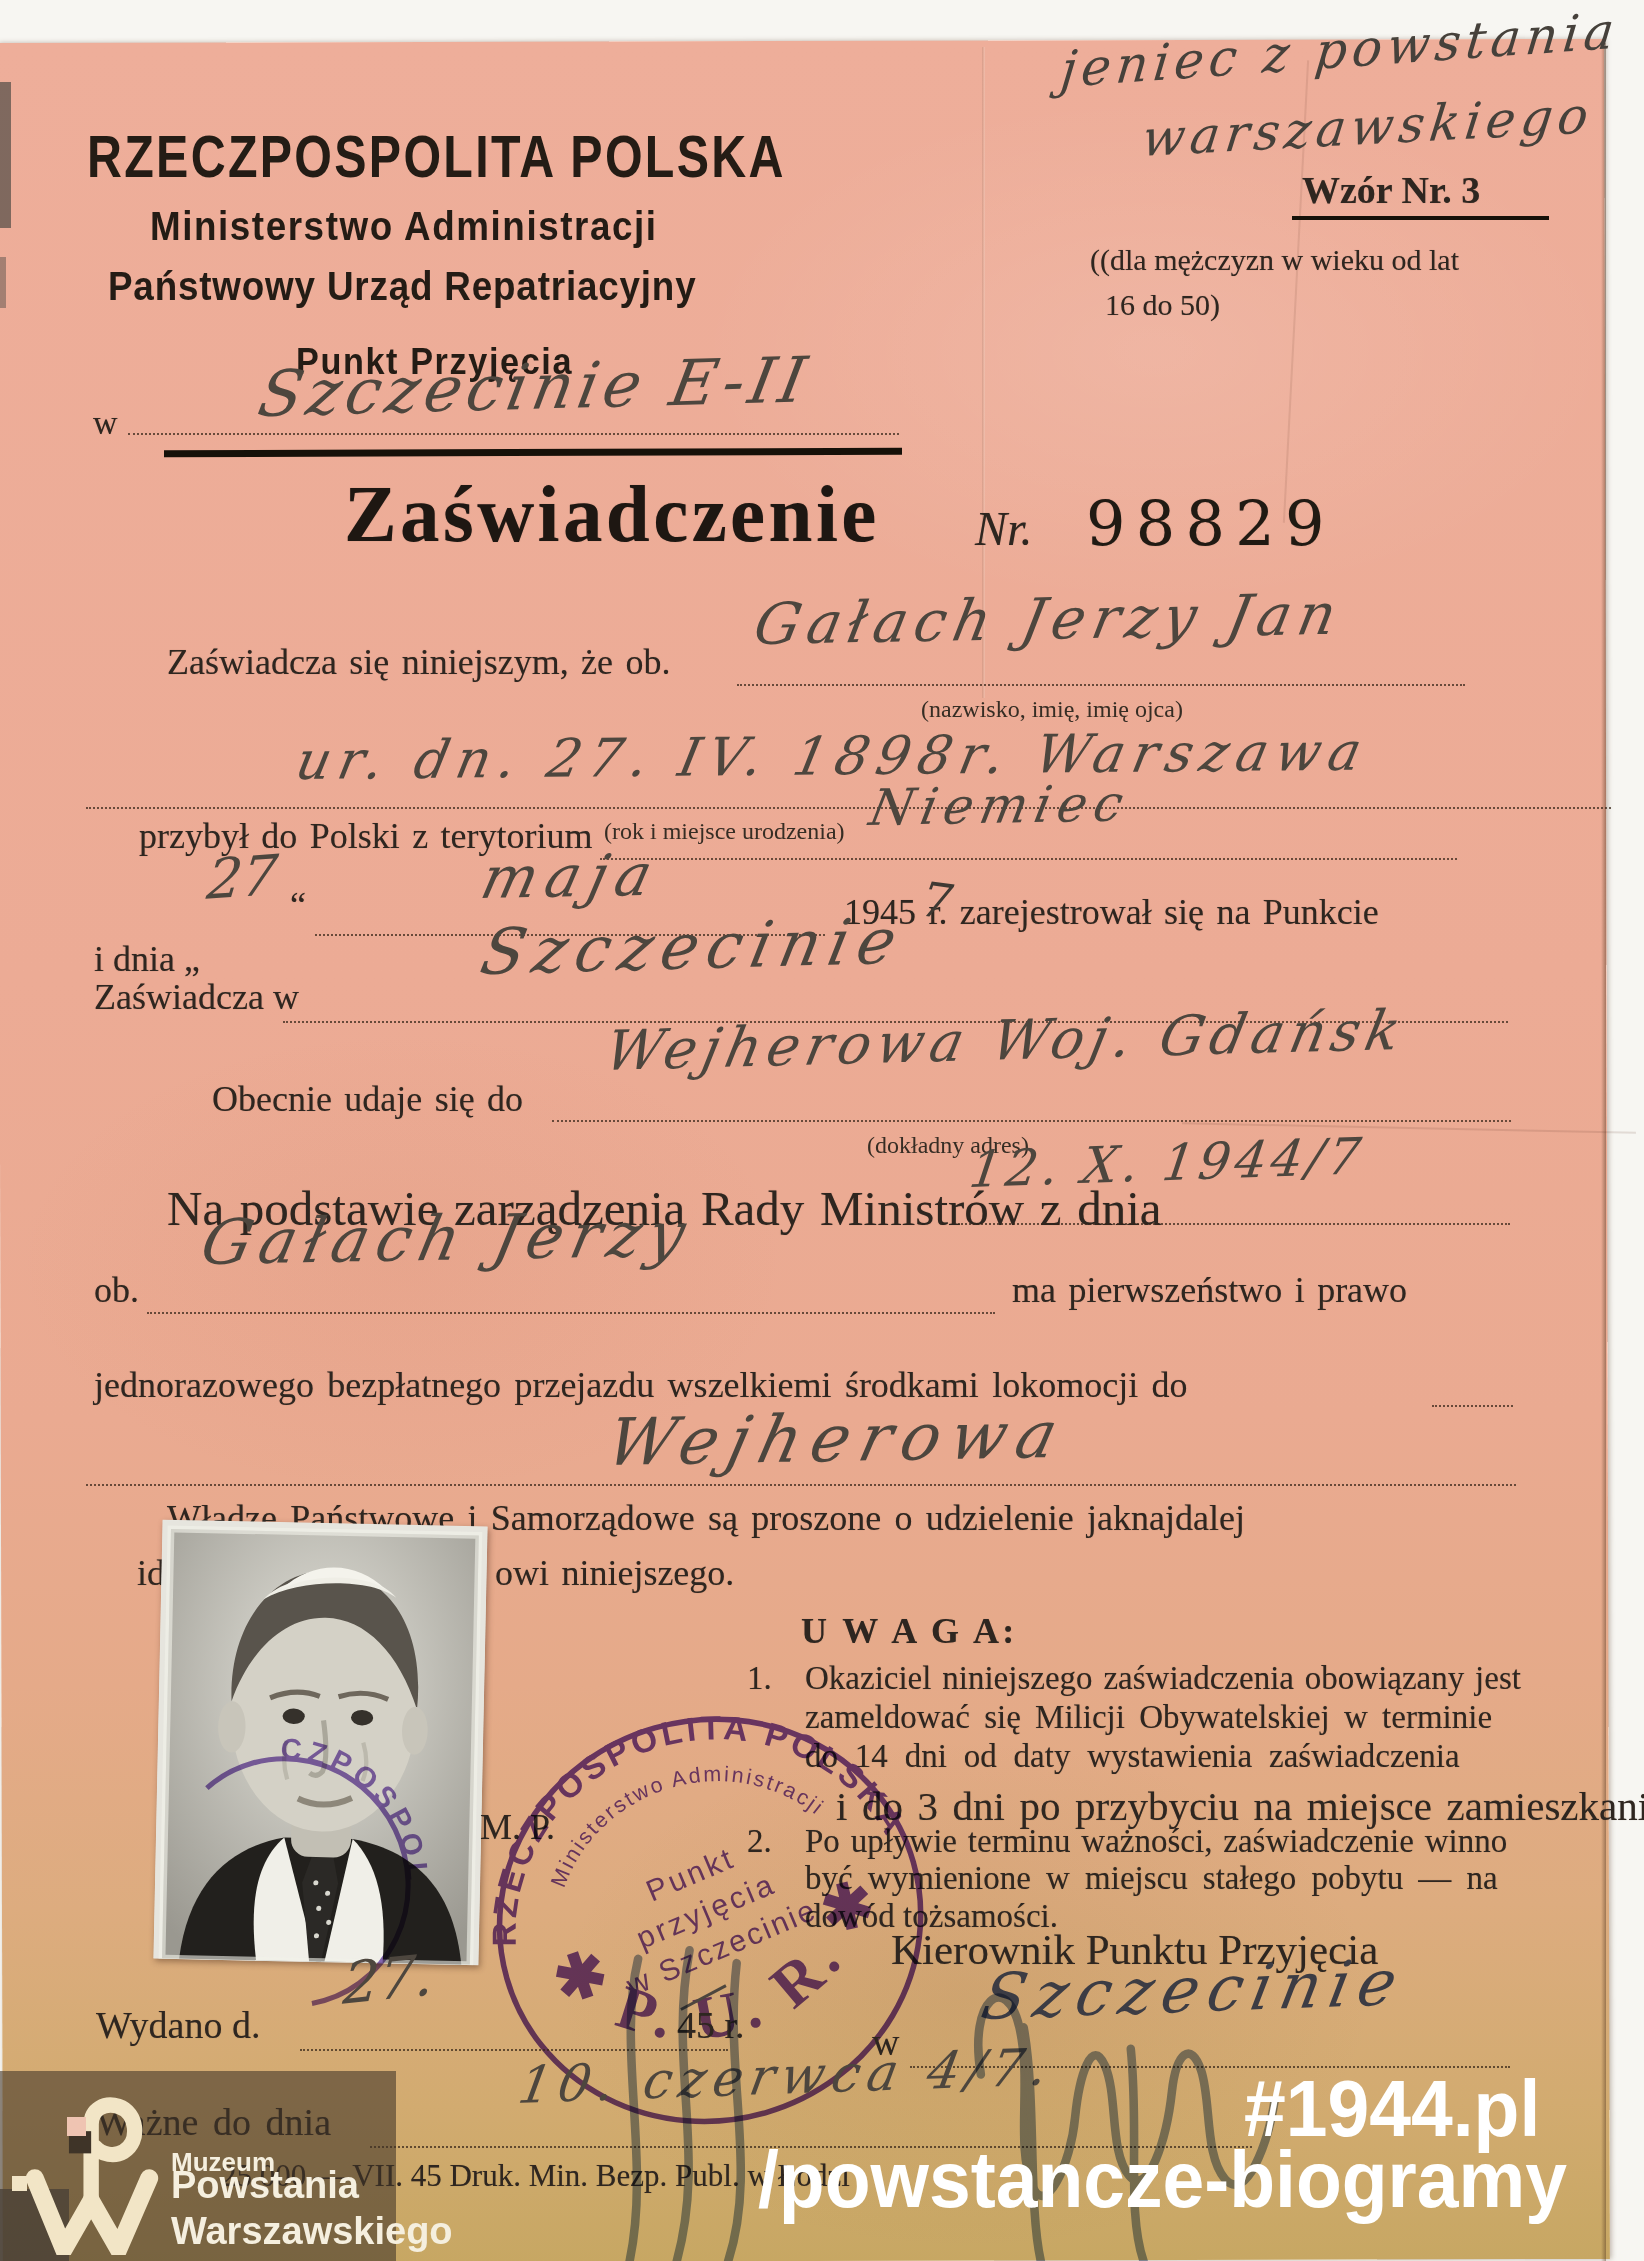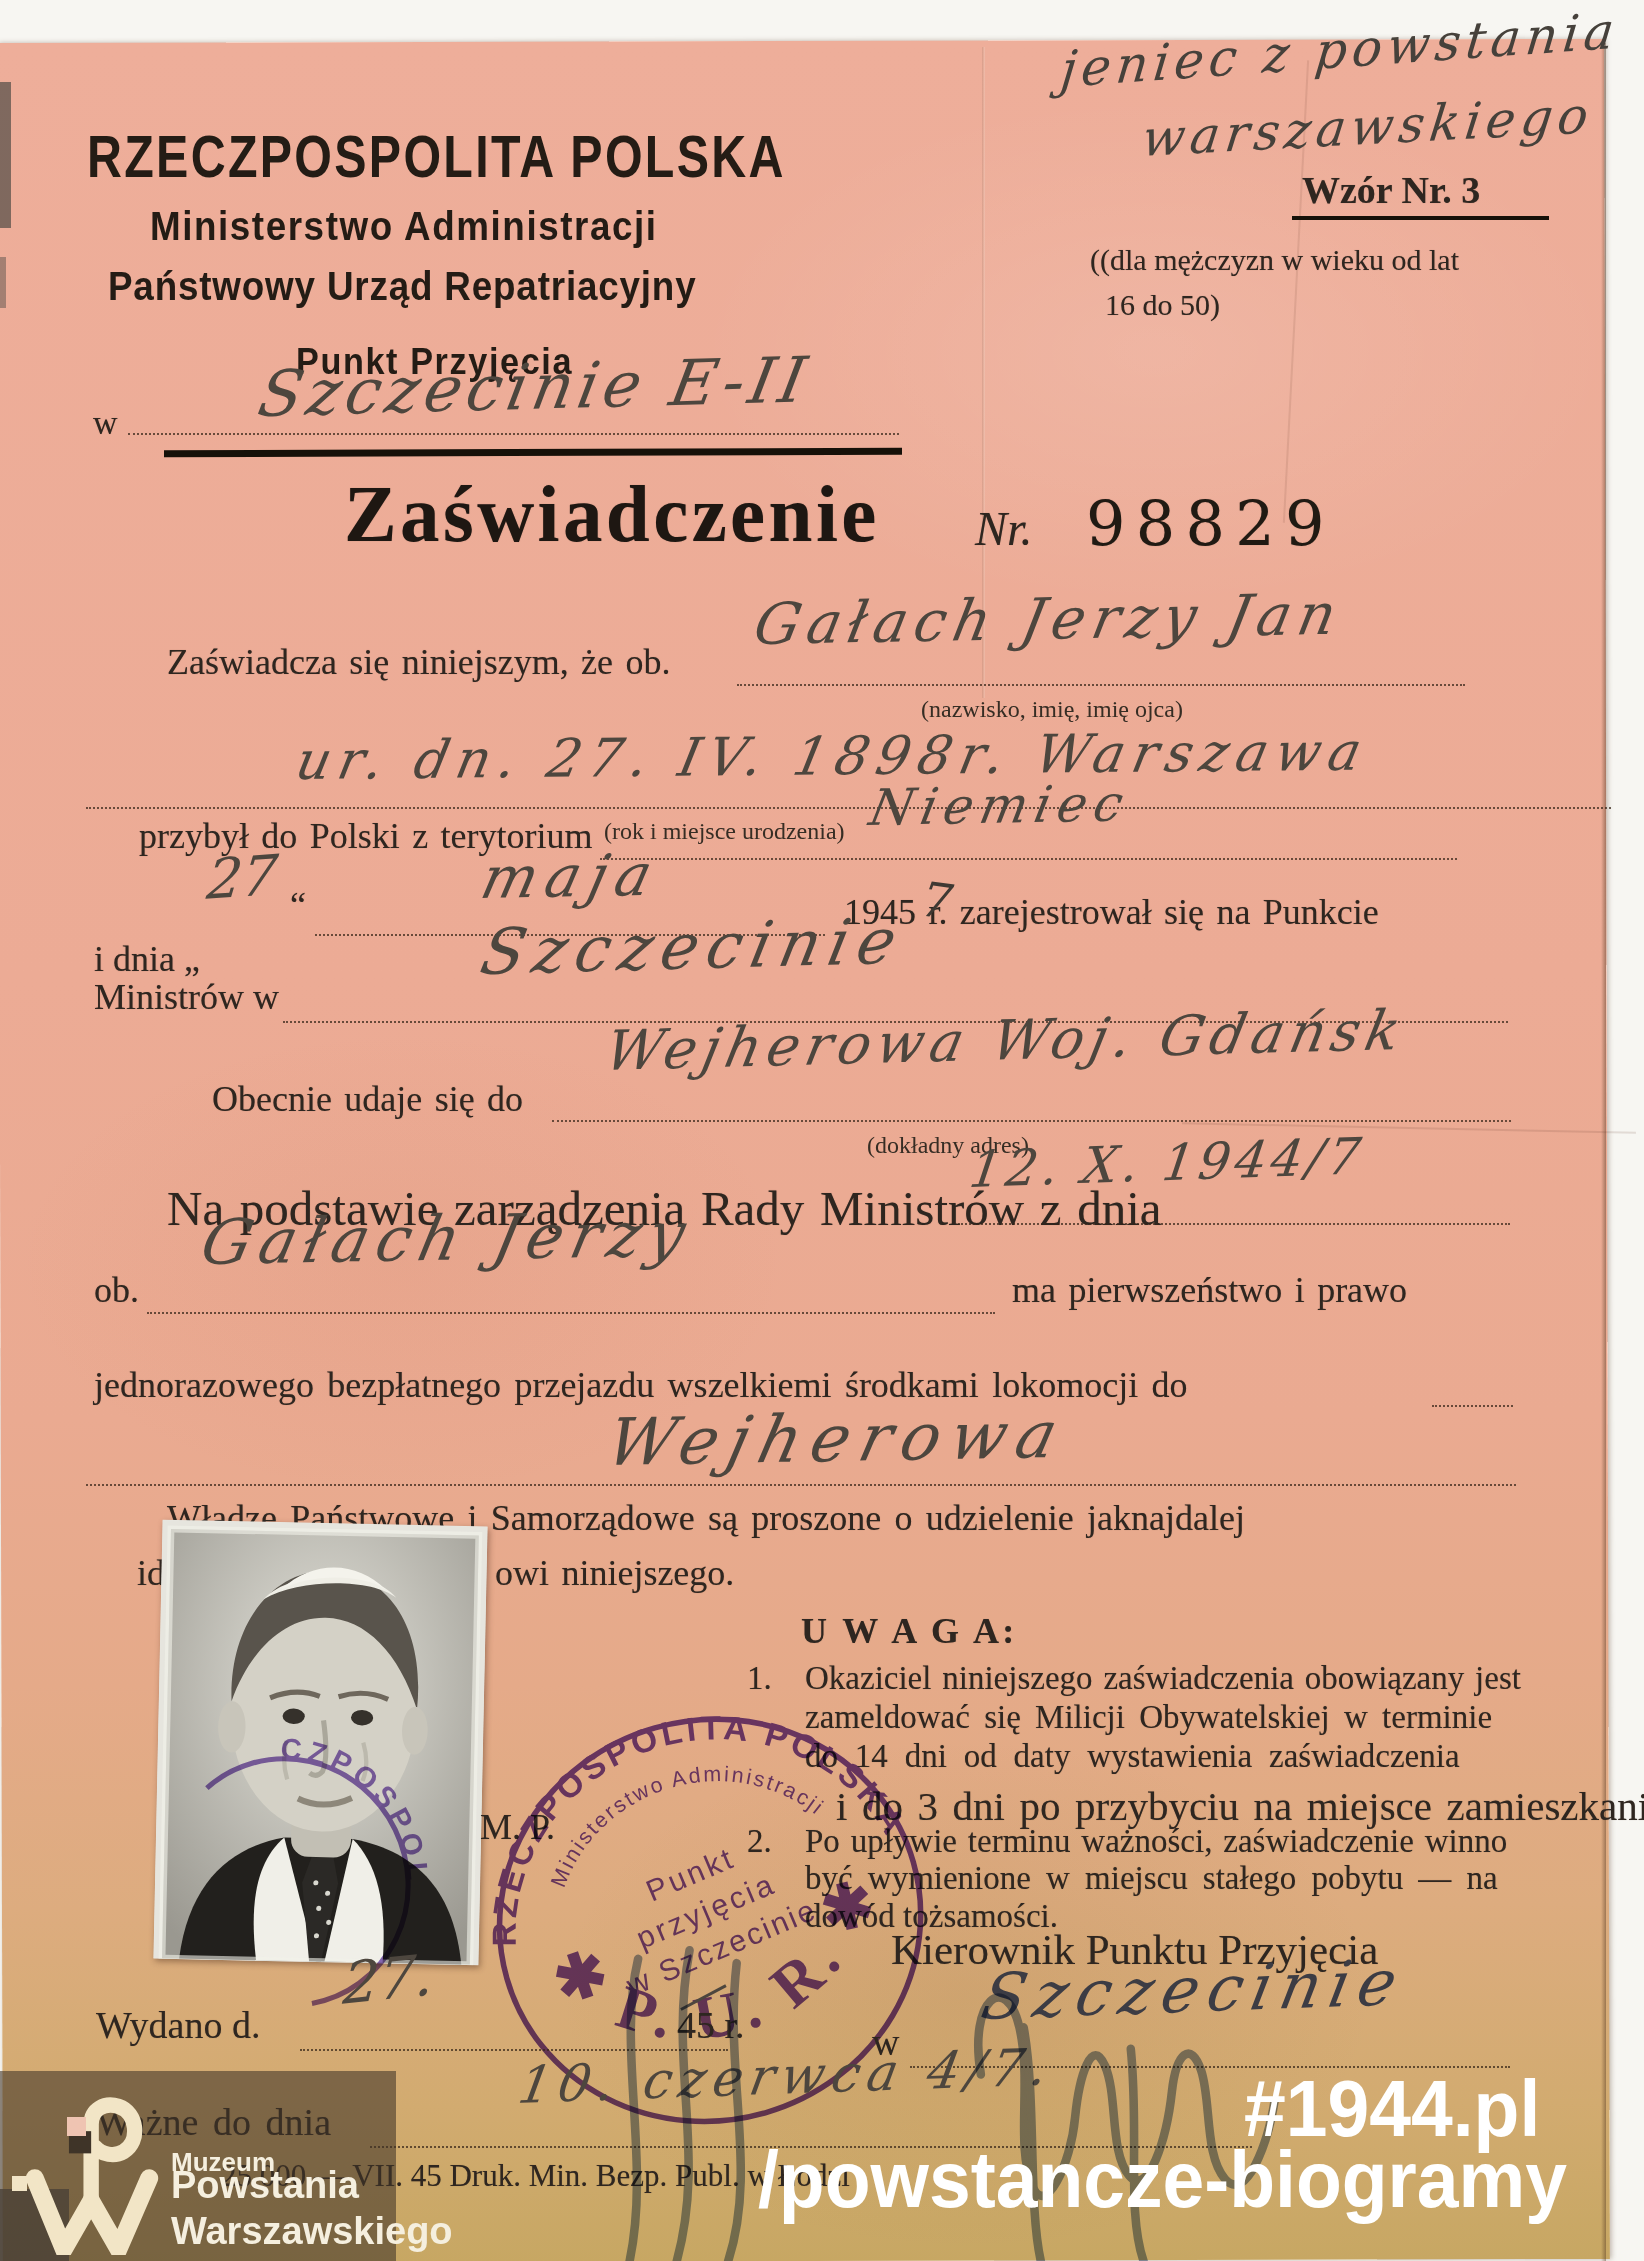--- a/index.html
+++ b/index.html
@@ -77,21 +77,21 @@
   <div class="hw" style="left:865px;top:779px;font-size:50px;letter-spacing:6.9px;transform:rotate(-1deg) skewX(-12deg);">Niemiec</div>
 
   <div class="p" style="left:94px;top:891px;font-size:36px;margin-top:47px;">i dnia „</div>
   <div class="hw" style="left:204px;top:848px;font-size:55px;transform:rotate(-4deg) skewX(-10deg);">27</div>
   <div class="p" style="left:290px;top:884px;font-size:36px;">“</div>
   <div class="dots" style="left:315px;top:934px;width:510px;"></div>
   <div class="hw" style="left:475px;top:844px;font-size:58px;letter-spacing:8.6px;transform:rotate(-1deg) skewX(-14deg);">maja</div>
   <div class="p" style="left:844px;top:891px;font-size:36px;word-spacing:3.4px;">1945 r. zarejestrował się na Punkcie</div>
   <div class="hw" style="left:918px;top:870px;font-size:48px;transform:rotate(8deg);color:#3f3933;">7</div>
 
-  <div class="p" style="left:94px;top:976px;font-size:36px;">Ministrów w</div>
+  <div class="p" style="left:94px;top:976px;font-size:36px;">Zaświadcza w</div>
   <div class="dots" style="left:283px;top:1021px;width:1225px;"></div>
   <div class="hw" style="left:475px;top:916px;font-size:63px;letter-spacing:8.6px;transform:rotate(-1.5deg) skewX(-13deg);">Szczecinie</div>
 
   <div class="p" style="left:212px;top:1078px;font-size:36px;word-spacing:3.4px;">Obecnie udaje się do</div>
   <div class="dots" style="left:552px;top:1120px;width:959px;"></div>
   <div class="hw" style="left:600px;top:1019px;font-size:55px;letter-spacing:6px;transform:rotate(-1.5deg) skewX(-13deg);">Wejherowa Woj. Gdańsk</div>
   <div class="cap" style="left:867px;top:1132px;font-size:24px;">(dokładny adres)</div>
 
   <div class="p" style="left:167px;top:1180px;font-size:49px;word-spacing:3.4px;">Na podstawie zarządzenia Rady Ministrów z dnia</div>
   <div class="dots" style="left:958px;top:1223px;width:552px;"></div>

